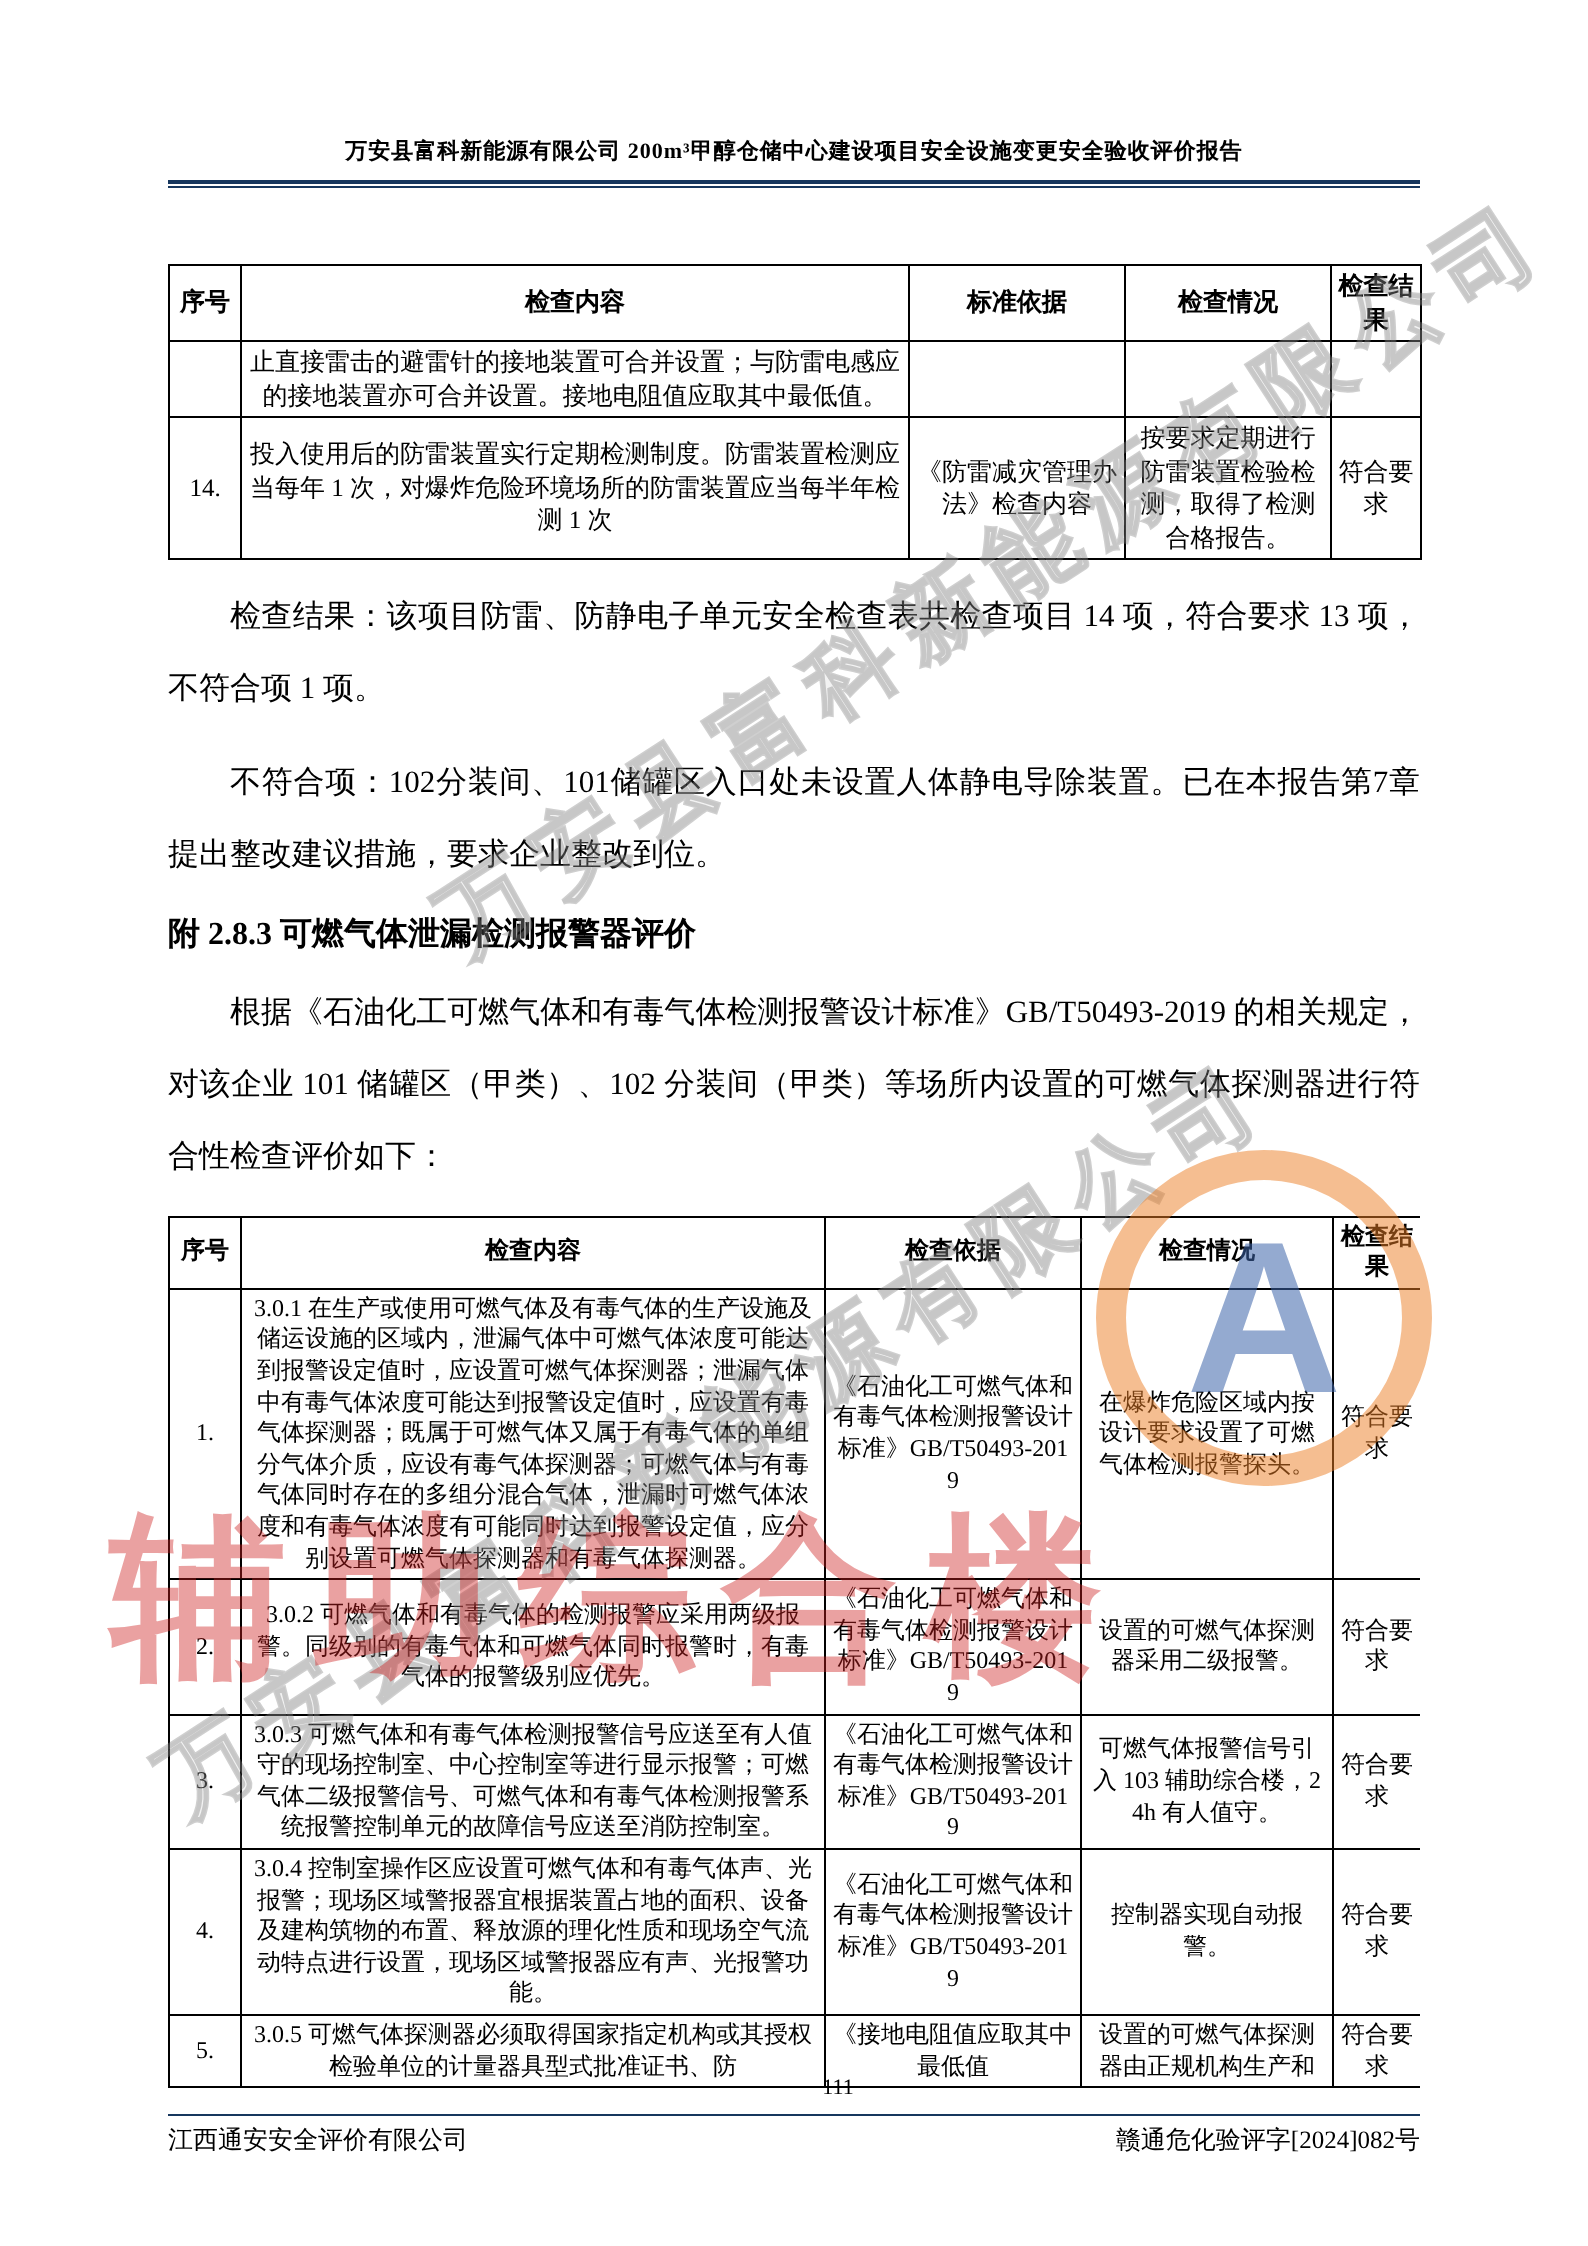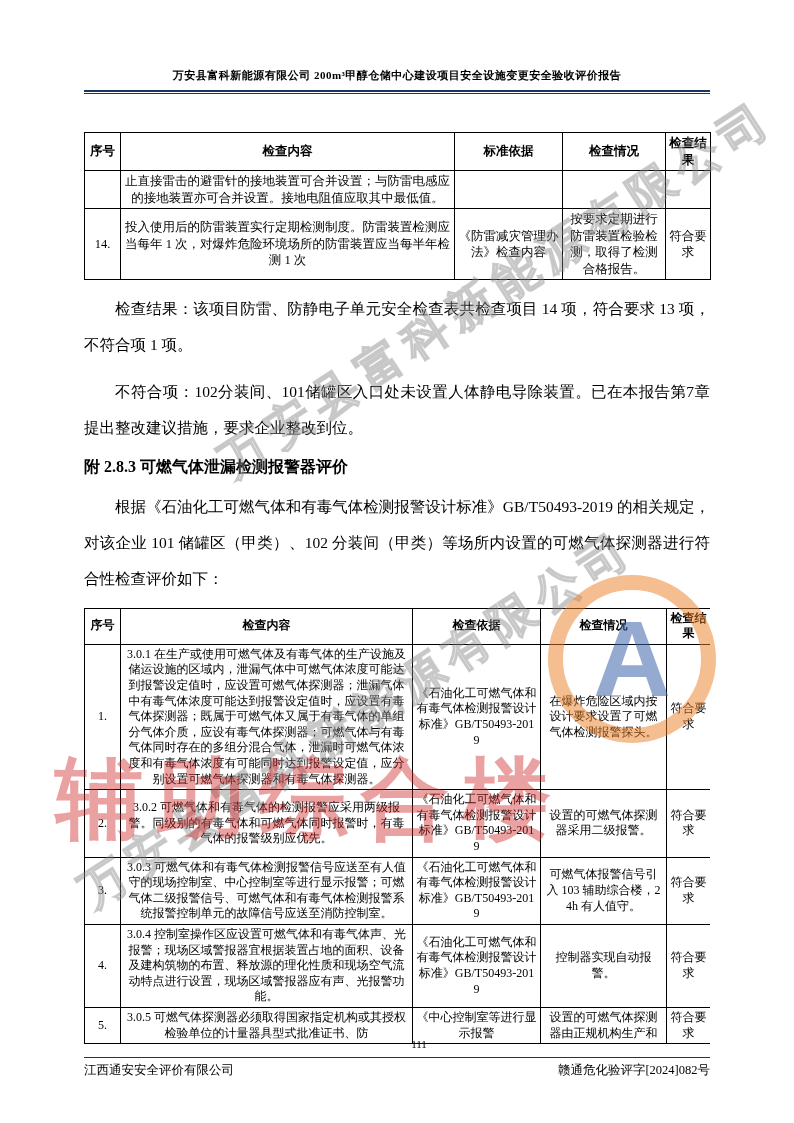--- a/index.html
+++ b/index.html
@@ -146,21 +146,21 @@
         <tr>
           <td class="c-center">4.</td>
           <td class="c-content">3.0.4 控制室操作区应设置可燃气体和有毒气体声、光报警；现场区域警报器宜根据装置占地的面积、设备及建构筑物的布置、释放源的理化性质和现场空气流动特点进行设置，现场区域警报器应有声、光报警功能。</td>
           <td class="c-center">《石油化工可燃气体和有毒气体检测报警设计标准》GB/T50493-2019</td>
           <td class="c-center">控制器实现自动报警。</td>
           <td class="c-center">符合要求</td>
         </tr>
         <tr>
           <td class="c-center">5.</td>
           <td class="c-content">3.0.5 可燃气体探测器必须取得国家指定机构或其授权检验单位的计量器具型式批准证书、防</td>
-          <td class="c-center">《中心控制室等进行显示报警</td>
+          <td class="c-center">《接地电阻值应取其中最低值</td>
           <td class="c-center">设置的可燃气体探测器由正规机构生产和</td>
           <td class="c-center">符合要求</td>
         </tr>
       </tbody>
         </table>
     </div>
 
   </div>
 
   <div class="page-num">111</div>

